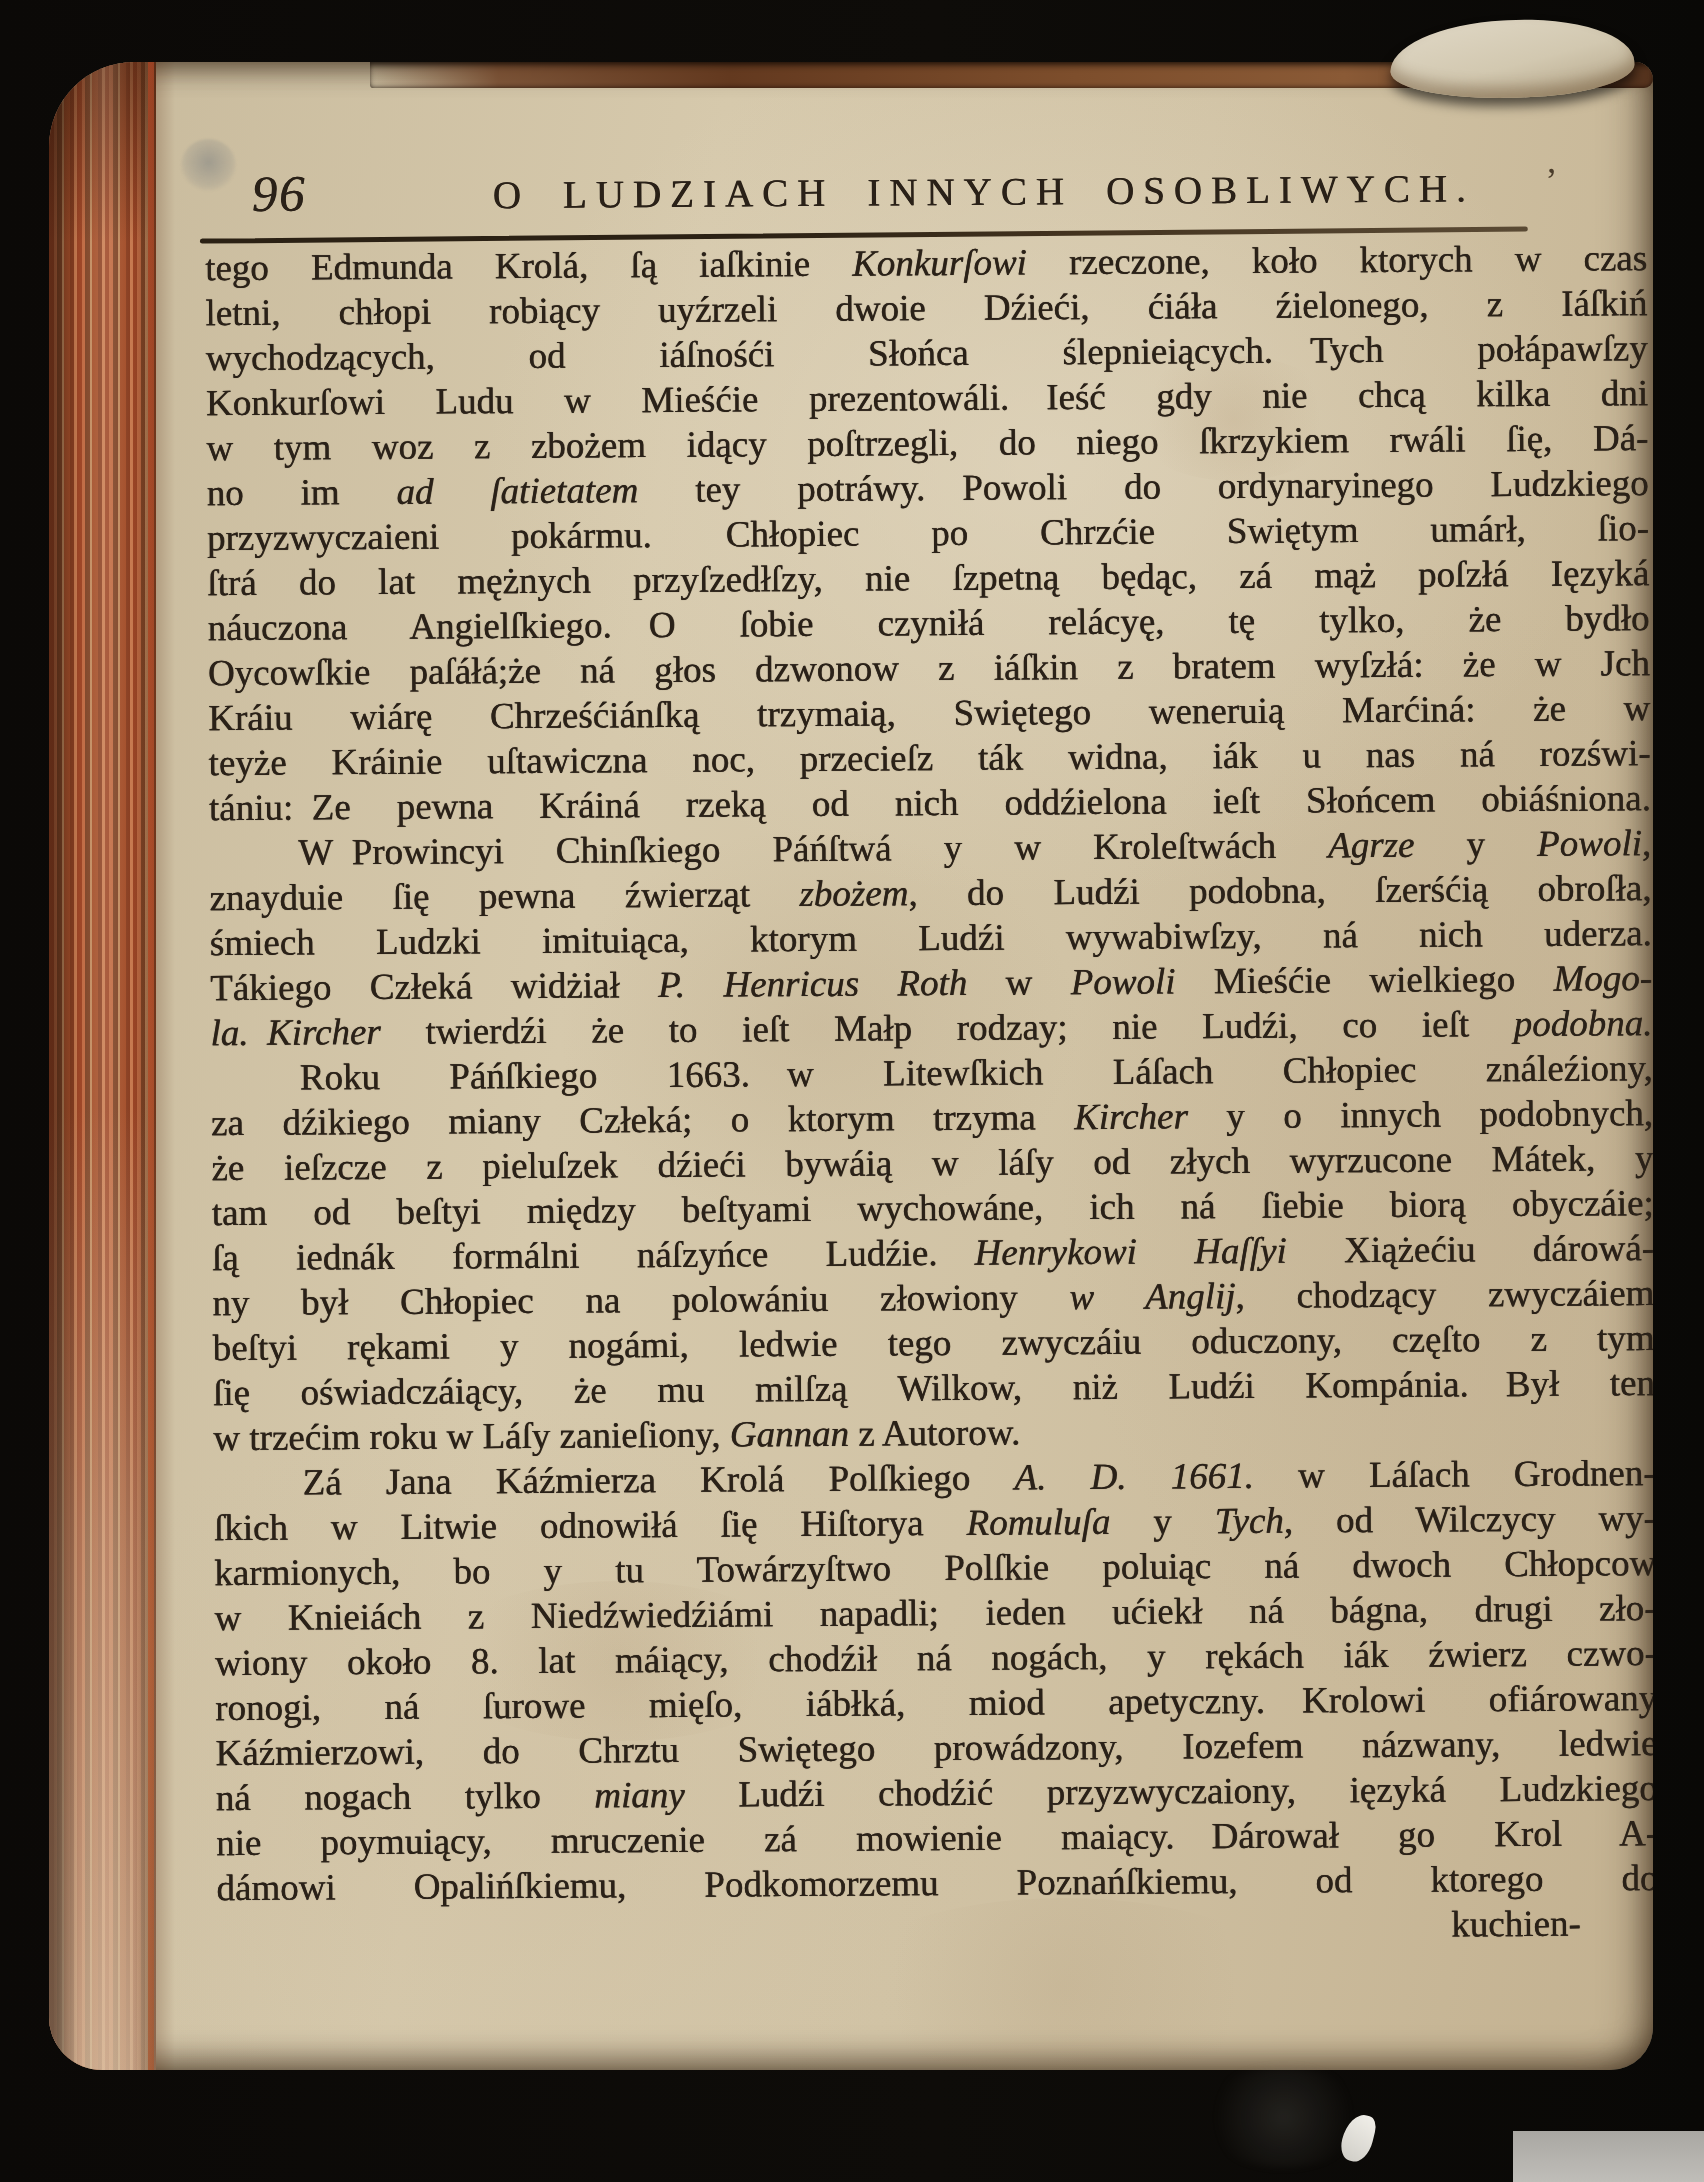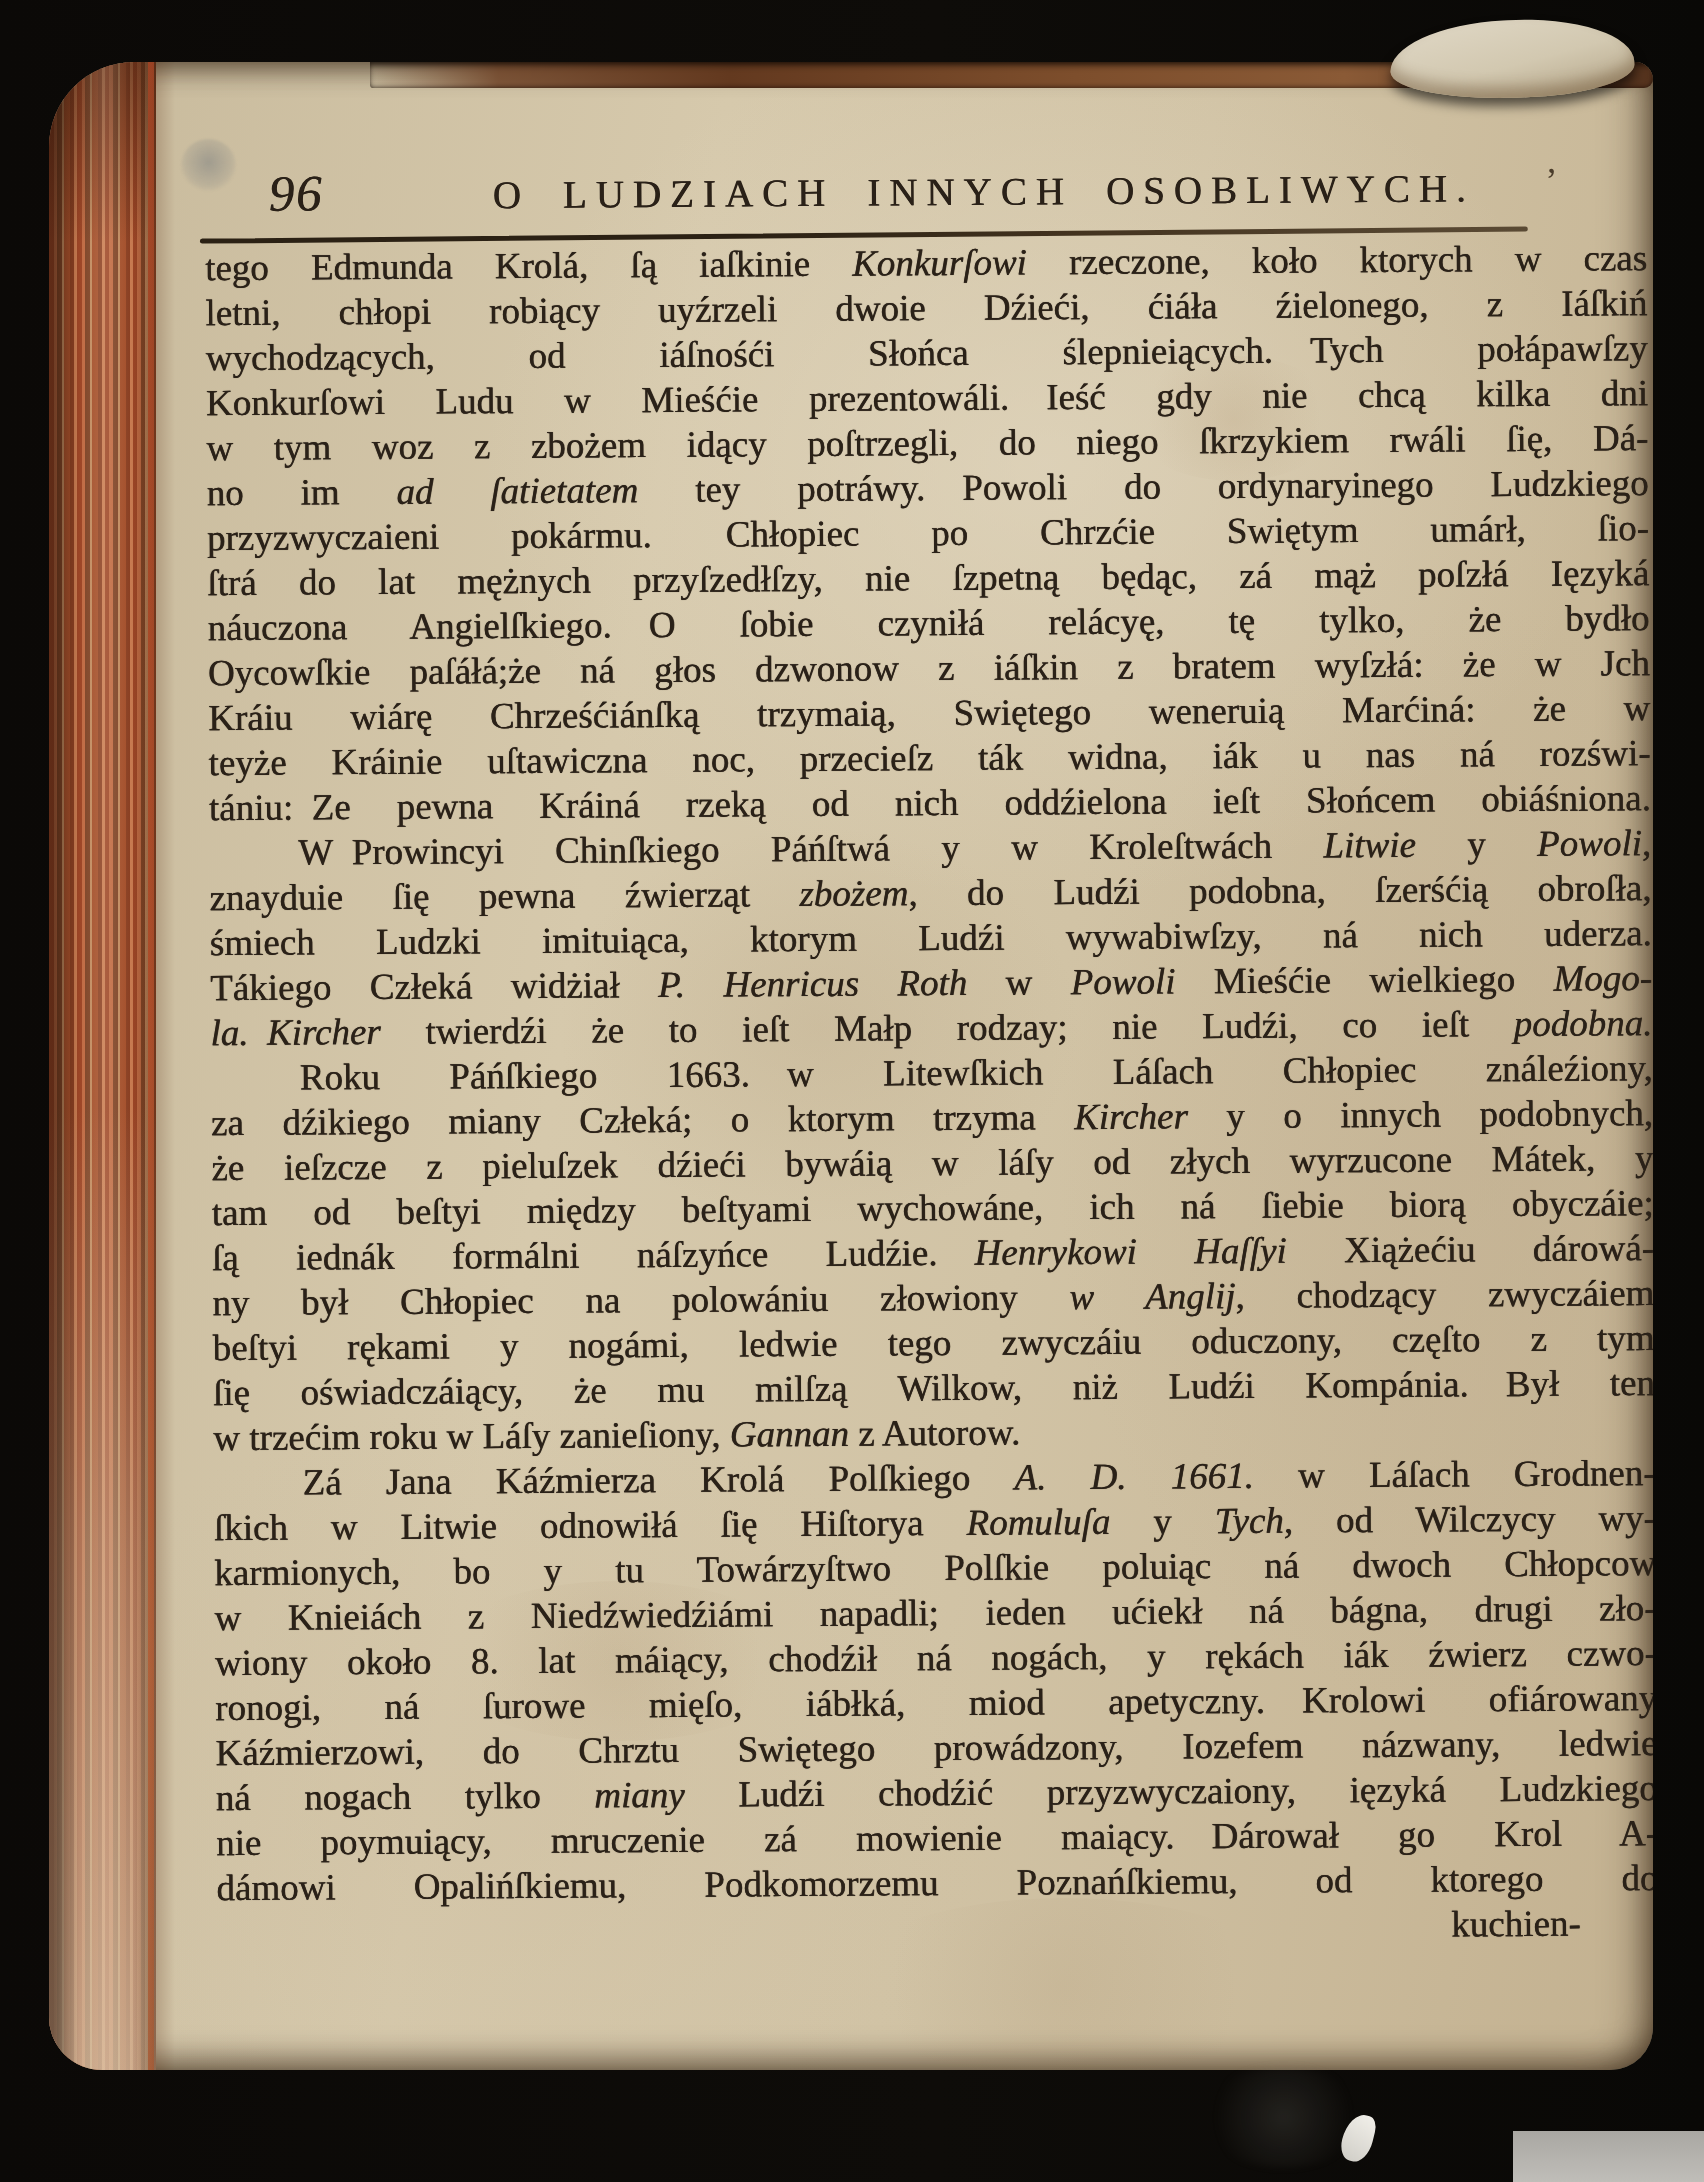--- a/index.html
+++ b/index.html
@@ -76,21 +76,21 @@
     position:absolute;left:784px;top:1836px;width:463px;height:178px;border-radius:50%;
     background:radial-gradient(circle, rgba(148,118,82,.10), transparent 70%);
   }
   
   .content{
     position:absolute;left:0;top:0;width:100%;height:100%;
     transform:rotate(-0.4deg);transform-origin:187px 196px;
     color:#2a2118;
   }
   .page-number{
-    position:absolute;left:220px;top:103px;
+    position:absolute;left:203px;top:103px;
     font-size:51px;font-style:italic;letter-spacing:1.8px;
     text-shadow:0.5px 0 0 currentColor;
   }
   .running-title{
     position:absolute;left:367px;top:112px;width:1136px;
     font-size:39px;letter-spacing:9px;word-spacing:14.3px;white-space:nowrap;
     text-align:center;text-shadow:0.6px 0 0 currentColor;
   }
   .header-rule{
     position:absolute;left:151px;top:175px;width:1328px;height:5.3px;
@@ -164,21 +164,21 @@
         <div class="tline"><span>Konkurſowi Ludu w Mieśćie prezentowáli. Ieść gdy nie chcą kilka dni</span></div>
         <div class="tline"><span>w tym woz z zbożem idący poſtrzegli, do niego ſkrzykiem rwáli ſię, Dá-</span></div>
         <div class="tline"><span>no im </span><span class="it">ad ſatietatem</span><span> tey potráwy. Powoli do ordynaryinego Ludzkiego</span></div>
         <div class="tline"><span>przyzwyczaieni pokármu.  Chłopiec po Chrzćie Swiętym umárł, ſio-</span></div>
         <div class="tline"><span>ſtrá do lat mężnych przyſzedłſzy, nie ſzpetną będąc, zá mąż poſzłá Ięzyká</span></div>
         <div class="tline"><span>náuczona Angielſkiego. O ſobie czyniłá relácyę, tę tylko, że bydło</span></div>
         <div class="tline"><span>Oycowſkie paſáłá;że ná głos dzwonow z iáſkin z bratem wyſzłá: że w Jch</span></div>
         <div class="tline"><span>Kráiu wiárę Chrześćiánſką trzymaią, Swiętego weneruią Marćiná: że w</span></div>
         <div class="tline"><span>teyże Kráinie uſtawiczna noc, przecieſz ták widna, iák u nas ná rozświ-</span></div>
         <div class="tline"><span>tániu: Ze pewna Kráiná rzeką od nich oddźielona ieſt Słońcem obiáśniona.</span></div>
-        <div class="tline indent"><span>W Prowincyi Chinſkiego Páńſtwá y w Kroleſtwách </span><span class="it">Litwie</span><span> y </span><span class="it">Powoli</span><span>,</span></div>
+        <div class="tline indent"><span>W Prowincyi Chinſkiego Páńſtwá y w Kroleſtwách </span><span class="it">Agrze</span><span> y </span><span class="it">Powoli</span><span>,</span></div>
         <div class="tline"><span>znayduie ſię pewna źwierząt </span><span class="it">zbożem</span><span>, do Ludźi podobna, ſzerśćią obroſła,</span></div>
         <div class="tline"><span>śmiech Ludzki imituiąca, ktorym Ludźi wywabiwſzy, ná nich uderza.</span></div>
         <div class="tline"><span>Tákiego Człeká widżiał </span><span class="it">P. Henricus Roth</span><span> w </span><span class="it">Powoli</span><span> Mieśćie wielkiego </span><span class="it">Mogo-</span></div>
         <div class="tline"><span class="it">la.</span><span> </span><span class="it">Kircher</span><span> twierdźi że to ieſt Małp rodzay; nie Ludźi, co ieſt </span><span class="it">podobna.</span></div>
         <div class="tline indent"><span>Roku Páńſkiego 1663. w Litewſkich Láſach Chłopiec ználeźiony,</span></div>
         <div class="tline"><span>za dźikiego miany Człeká; o ktorym trzyma </span><span class="it">Kircher</span><span> y o innych podobnych,</span></div>
         <div class="tline"><span>że ieſzcze z pieluſzek dźieći bywáią w láſy od złych wyrzucone Mátek, y</span></div>
         <div class="tline"><span>tam od beſtyi między beſtyami wychowáne, ich ná ſiebie biorą obyczáie;</span></div>
         <div class="tline"><span>ſą iednák formálni náſzyńce Ludźie. </span><span class="it">Henrykowi Haſſyi</span><span> Xiążećiu dárowá-</span></div>
         <div class="tline"><span>ny był Chłopiec na polowániu złowiony </span><span class="it">w Anglij</span><span>, chodzący zwyczáiem</span></div>

